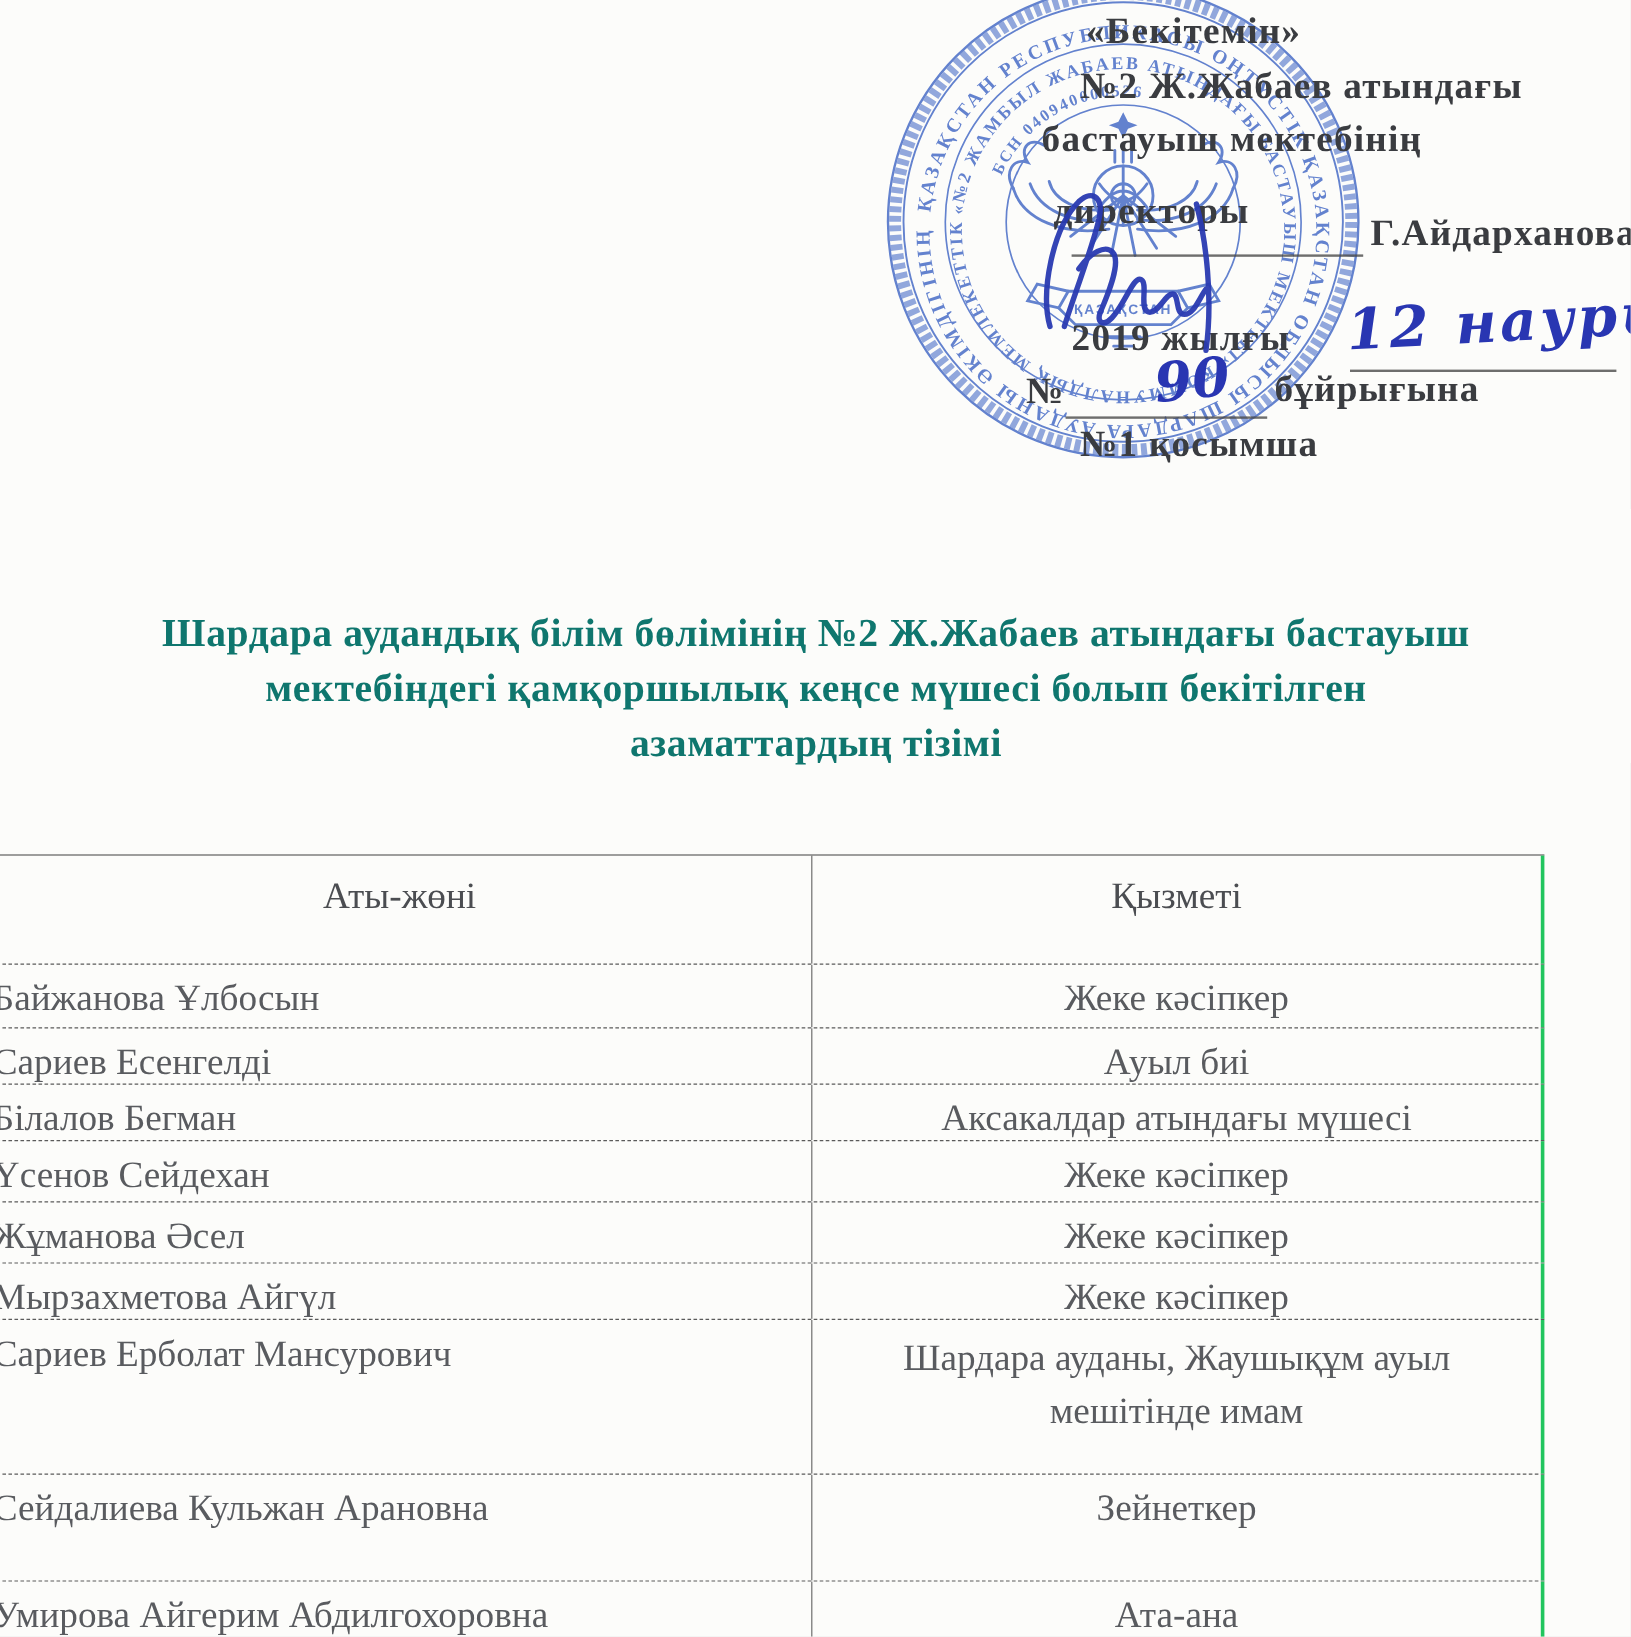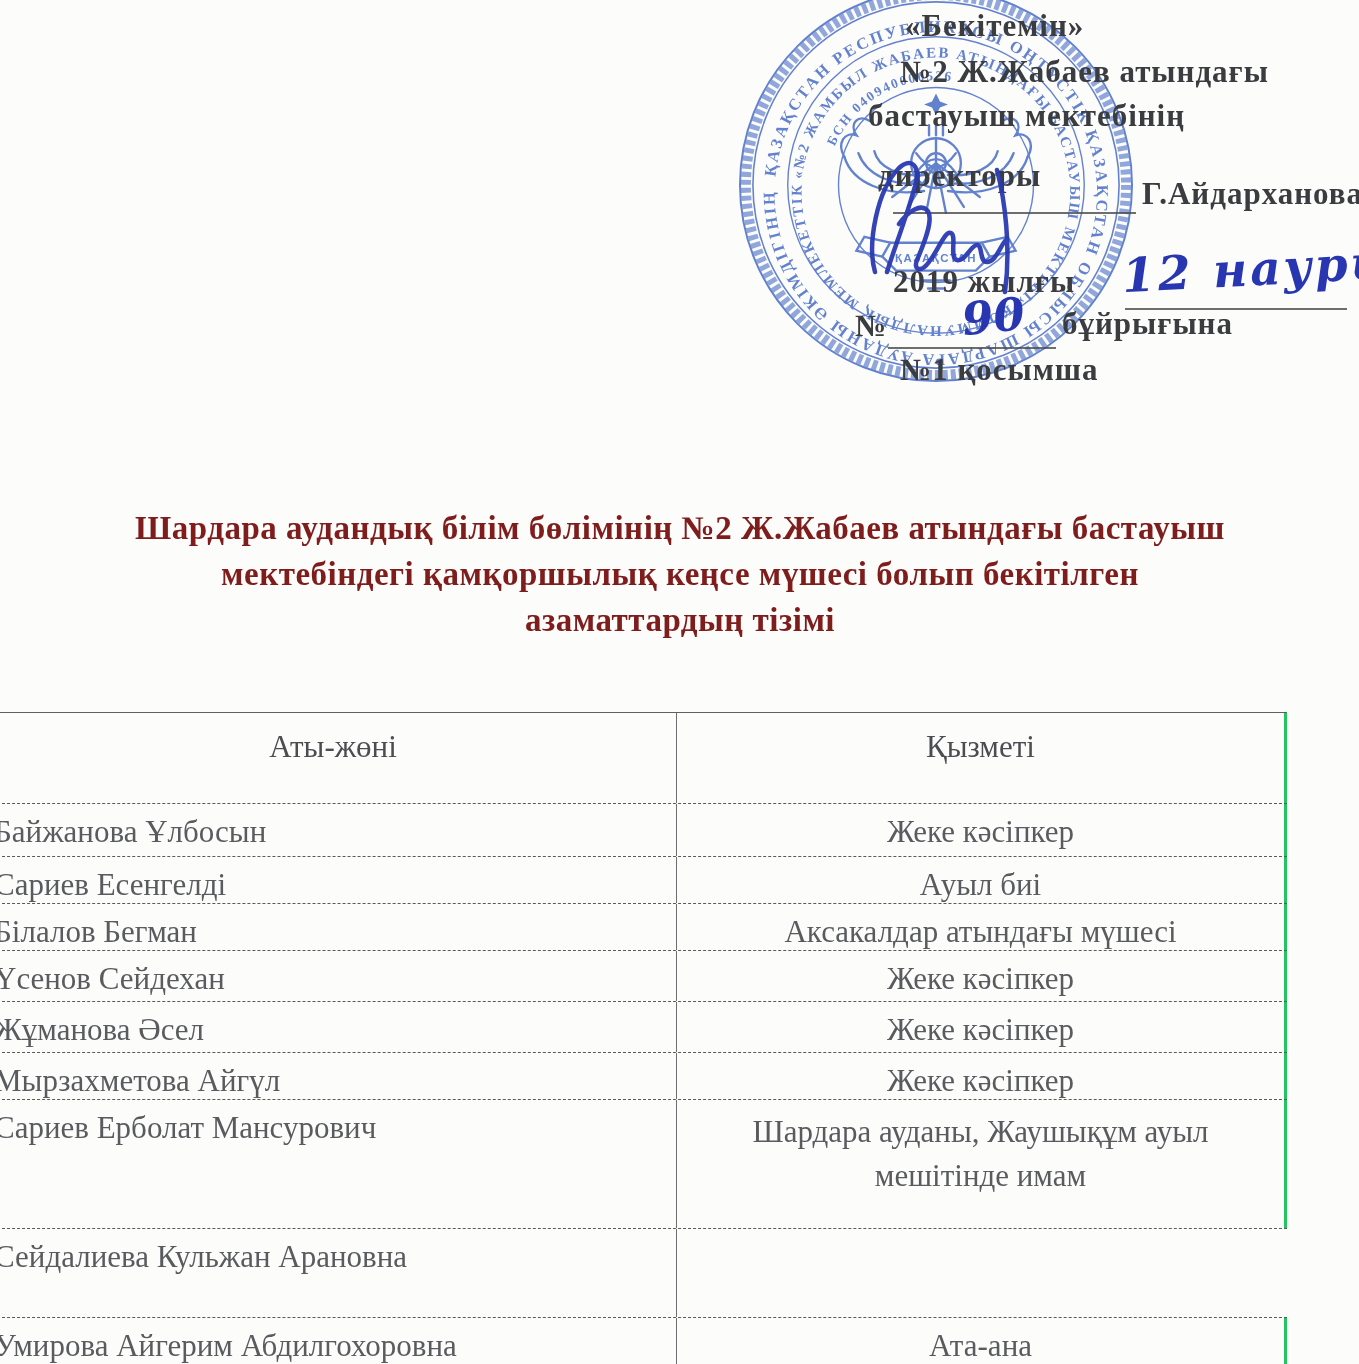--- a/index.html
+++ b/index.html
@@ -15,21 +15,21 @@
   .ln{position:absolute;height:2px;background:#4a4a4a;opacity:.8;}
   .hand{position:absolute;font-style:italic;font-weight:bold;color:#2936b2;white-space:nowrap;
         font-family:"DejaVu Serif",serif;}
   .hand-date{font-size:47px;transform:rotate(-3deg);letter-spacing:3px;}
   .hand-num{font-size:45px;transform:rotate(-6deg);}
   
   .stamp{position:absolute;left:737px;top:-14px;width:398px;height:398px;opacity:.88;filter:blur(.3px);}
   .sig{position:absolute;left:845px;top:152px;width:200px;height:150px;}
   
   .doc-title{position:absolute;left:30px;top:505px;width:1300px;text-align:center;
-             font-weight:bold;font-size:33px;line-height:46px;color:#7f1d1d;letter-spacing:.5px;}
+             font-weight:bold;font-size:33px;line-height:46px;color:#0f766e;letter-spacing:.5px;}
   
   .doc-table{position:absolute;left:-18px;top:712px;width:1305px;height:660px;
              border-top:1px solid #5f5f5f;font-size:31px;color:#595b5f;}
   .trow{display:flex;border-bottom:1px dashed #5a5a5a;}
   .c1{width:695px;border-right:1px solid #6e6e6e;padding:10px 4px 0 12px;box-sizing:border-box;}
   .c2{flex:1;border-right:3px solid #22c55e;text-align:center;padding-top:10px;box-sizing:border-box;}
   .thead .c1,.thead .c2{text-align:center;padding-top:16px;color:#4b4d51;}
   .h-head{height:90px;}
   .h-52{height:52px;} .h-46{height:46px;} .h-50{height:50px;}
   .h-128{height:128px;} .h-88{height:88px;} .h-last{height:94px;border-bottom:none;}
@@ -152,20 +152,21 @@
       <div class="c2">Жеке кәсіпкер</div>
     </div>
     <div class="trow h-128">
       <div class="c1">Сариев  Ерболат Мансурович</div>
       <div class="c2">
         <span class="wrapcell">Шардара ауданы, Жаушықұм ауыл мешітінде имам</span>
       </div>
     </div>
     <div class="trow h-88">
       <div class="c1">Сейдалиева Кульжан Арановна</div>
+      <div class="c2">Зейнеткер</div>
     </div>
     <div class="trow h-last">
       <div class="c1">Умирова Айгерим Абдилгохоровна</div>
       <div class="c2">Ата-ана</div>
     </div>
   </div>
 
 </div>
 
 </body></html>

